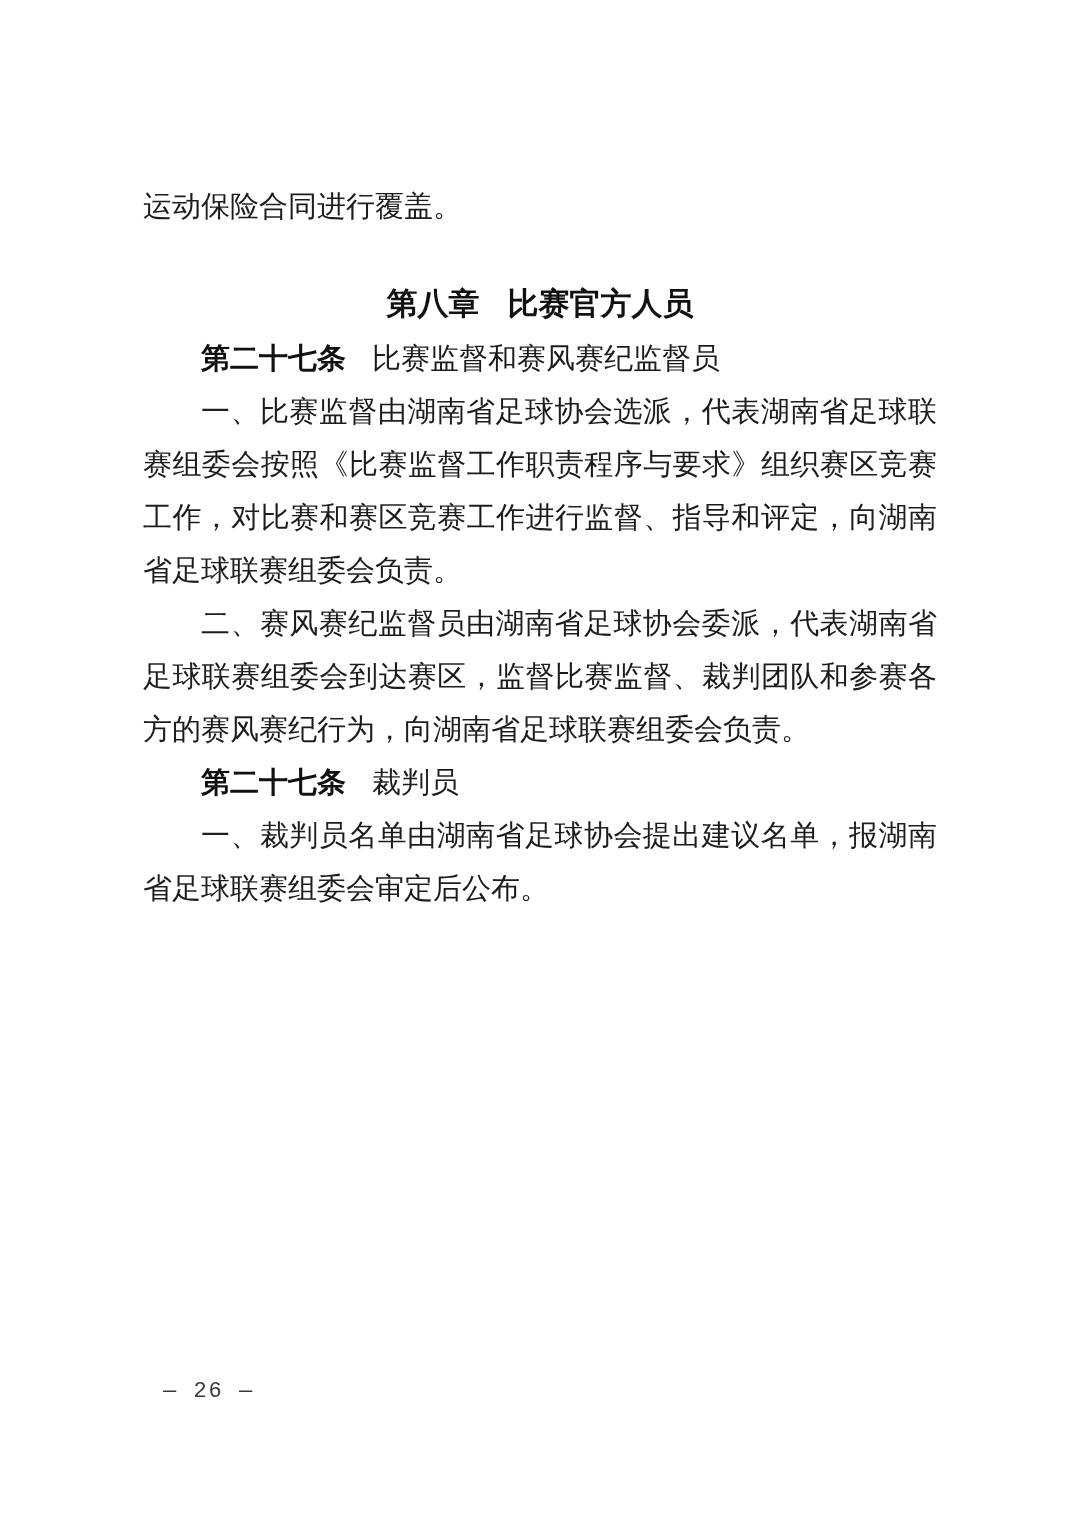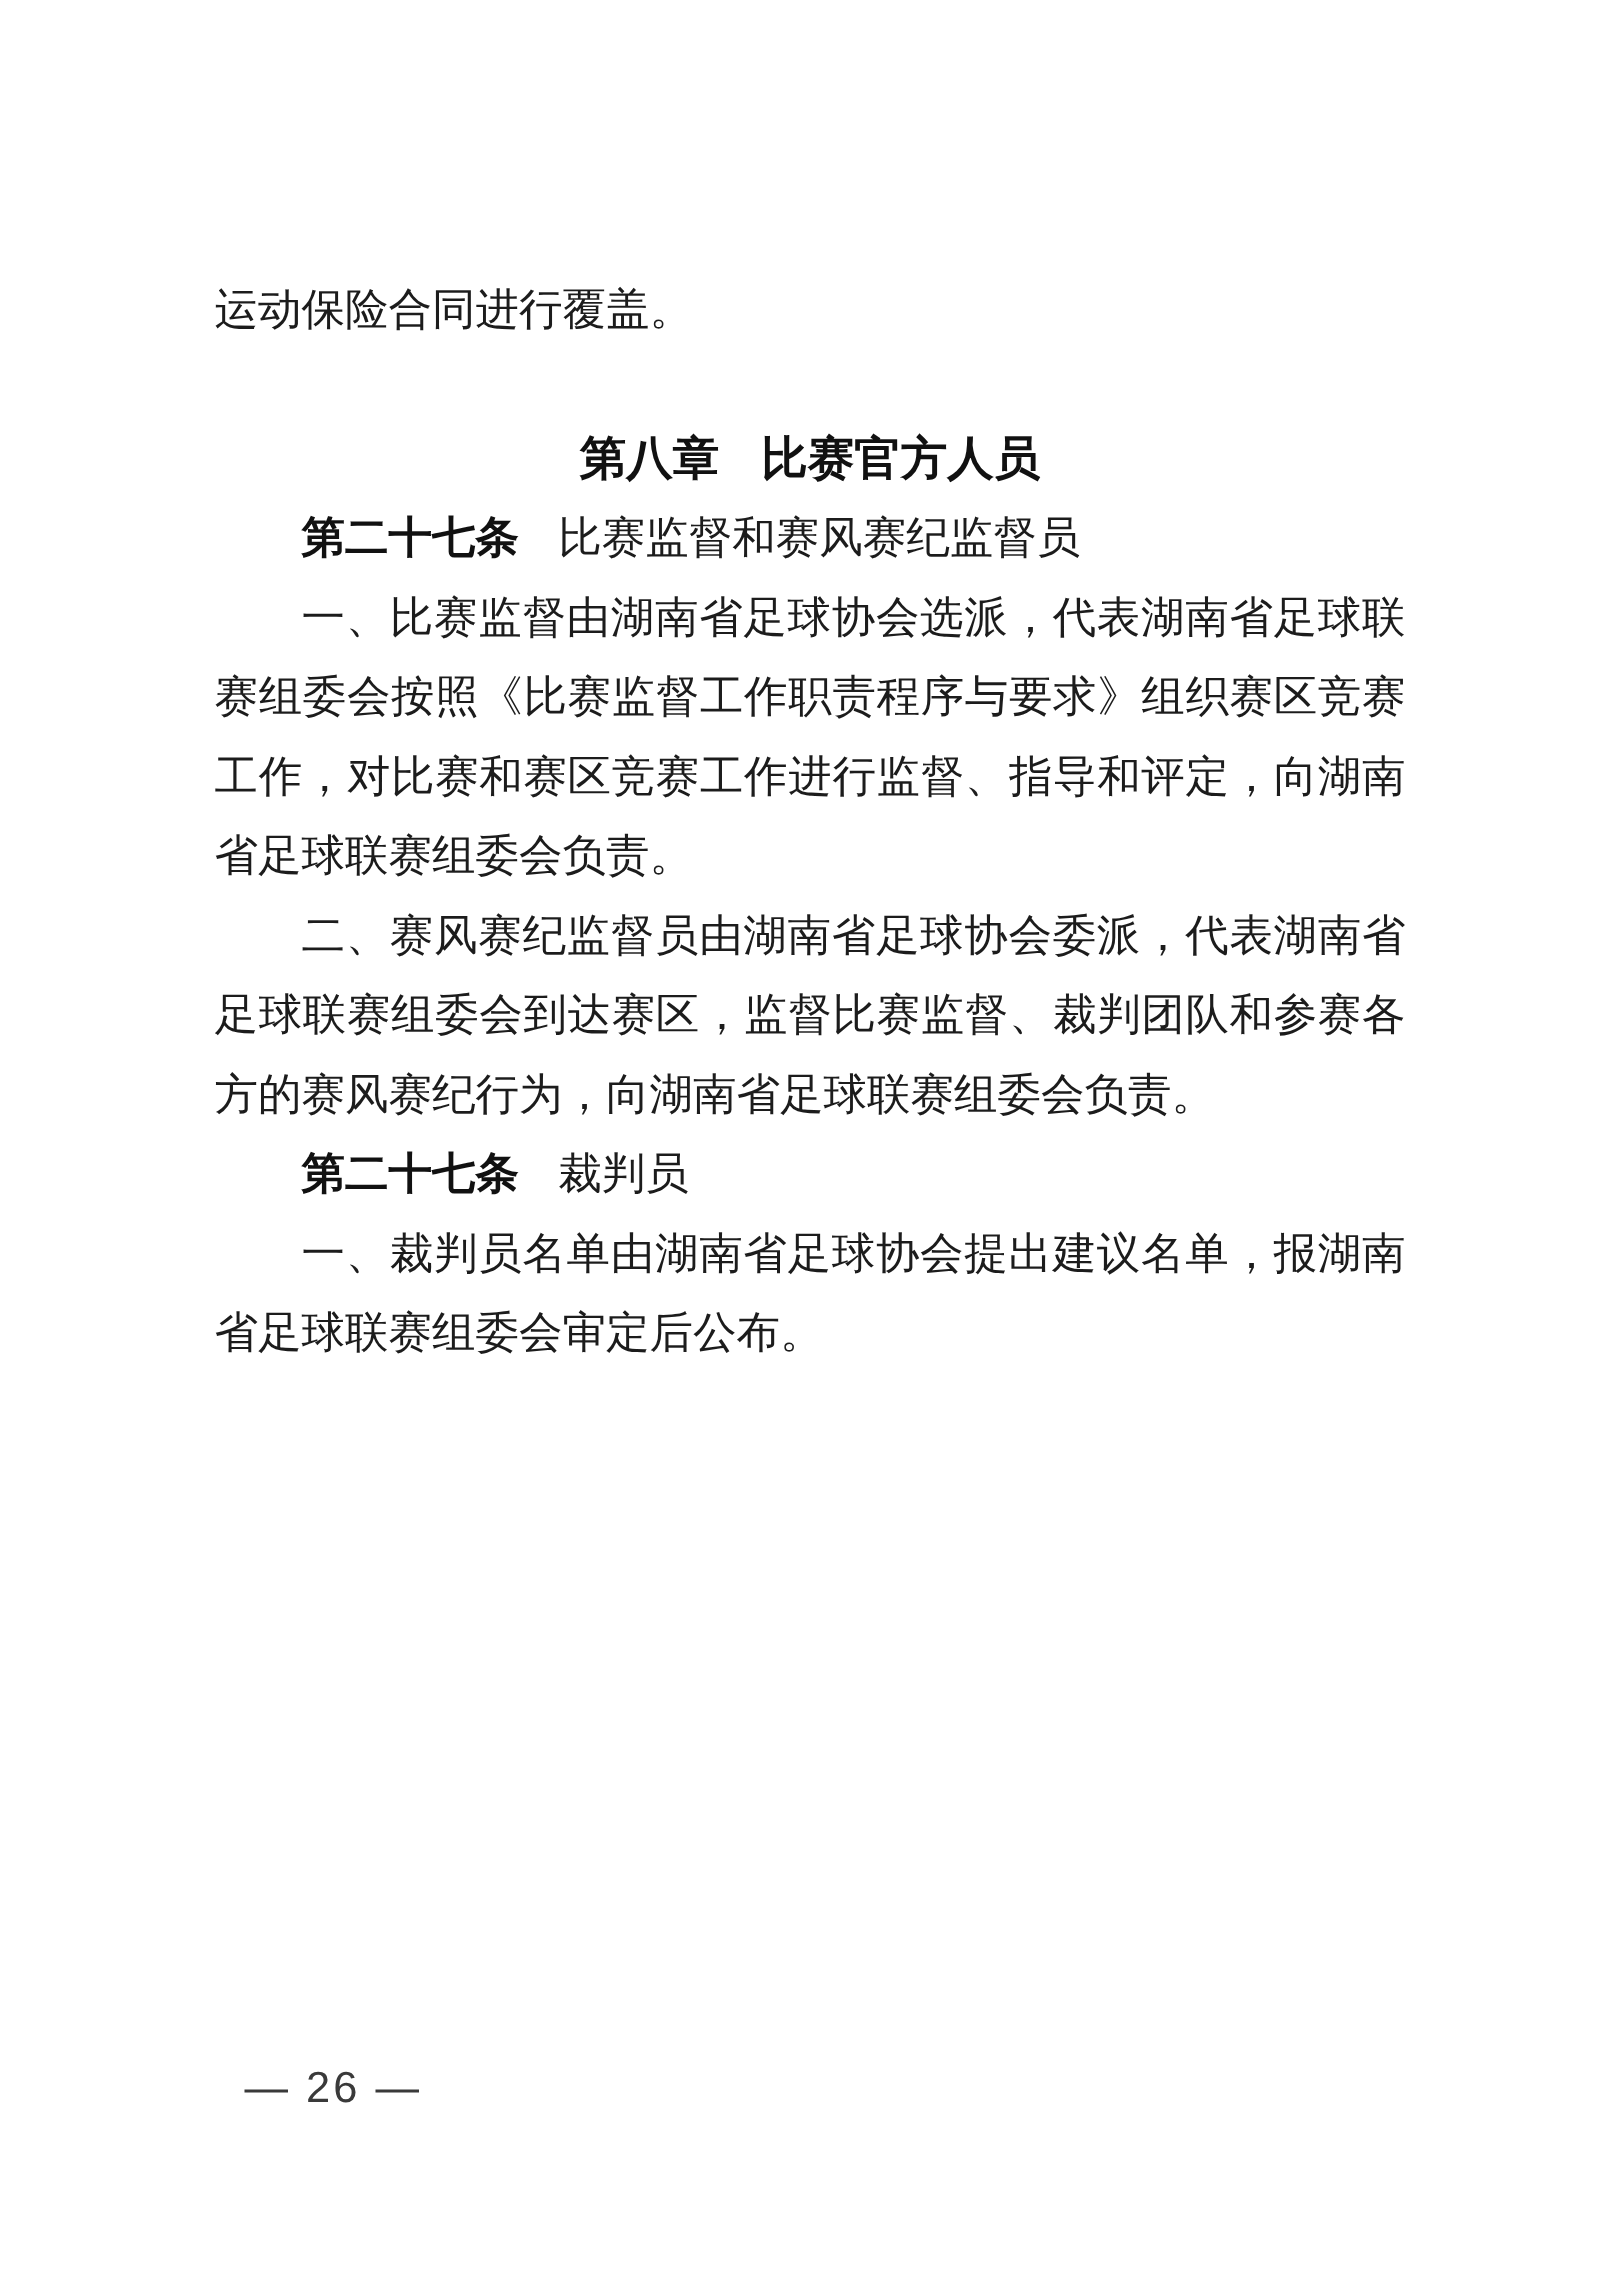--- a/index.html
+++ b/index.html
@@ -27,21 +27,21 @@
   .para {
     margin: 0;
     text-align: justify;
     text-align-last: left;
   }
   .indent {
     text-indent: 2em;
   }
   .chapter {
     margin: 46px 0 0 0;
-    font-family: Liberation Sans, sans-serif;
+    font-family: Liberation Mono, monospace;
     font-weight: bold;
     font-size: 31px;
     line-height: 53px;
     text-align: center;
     color: #111111;
   }
   .chapter-title-gap {
     margin-left: 0.9em;
   }
   .article-head {
@@ -52,22 +52,22 @@
     font-weight: bold;
     color: #111111;
   }
   .article-title-gap {
     margin-left: 0.9em;
   }
   .footer {
     position: absolute;
     left: 163px;
     top: 1372px;
-    font-family: Liberation Sans, sans-serif;
-    font-size: 29px;
+    font-family: Liberation Mono, monospace;
+    font-size: 22px;
     line-height: 40px;
     color: #3a3a3a;
     letter-spacing: 2px;
   }
 </style>
 </head>
 <body>
 
 <div class="page">
 

